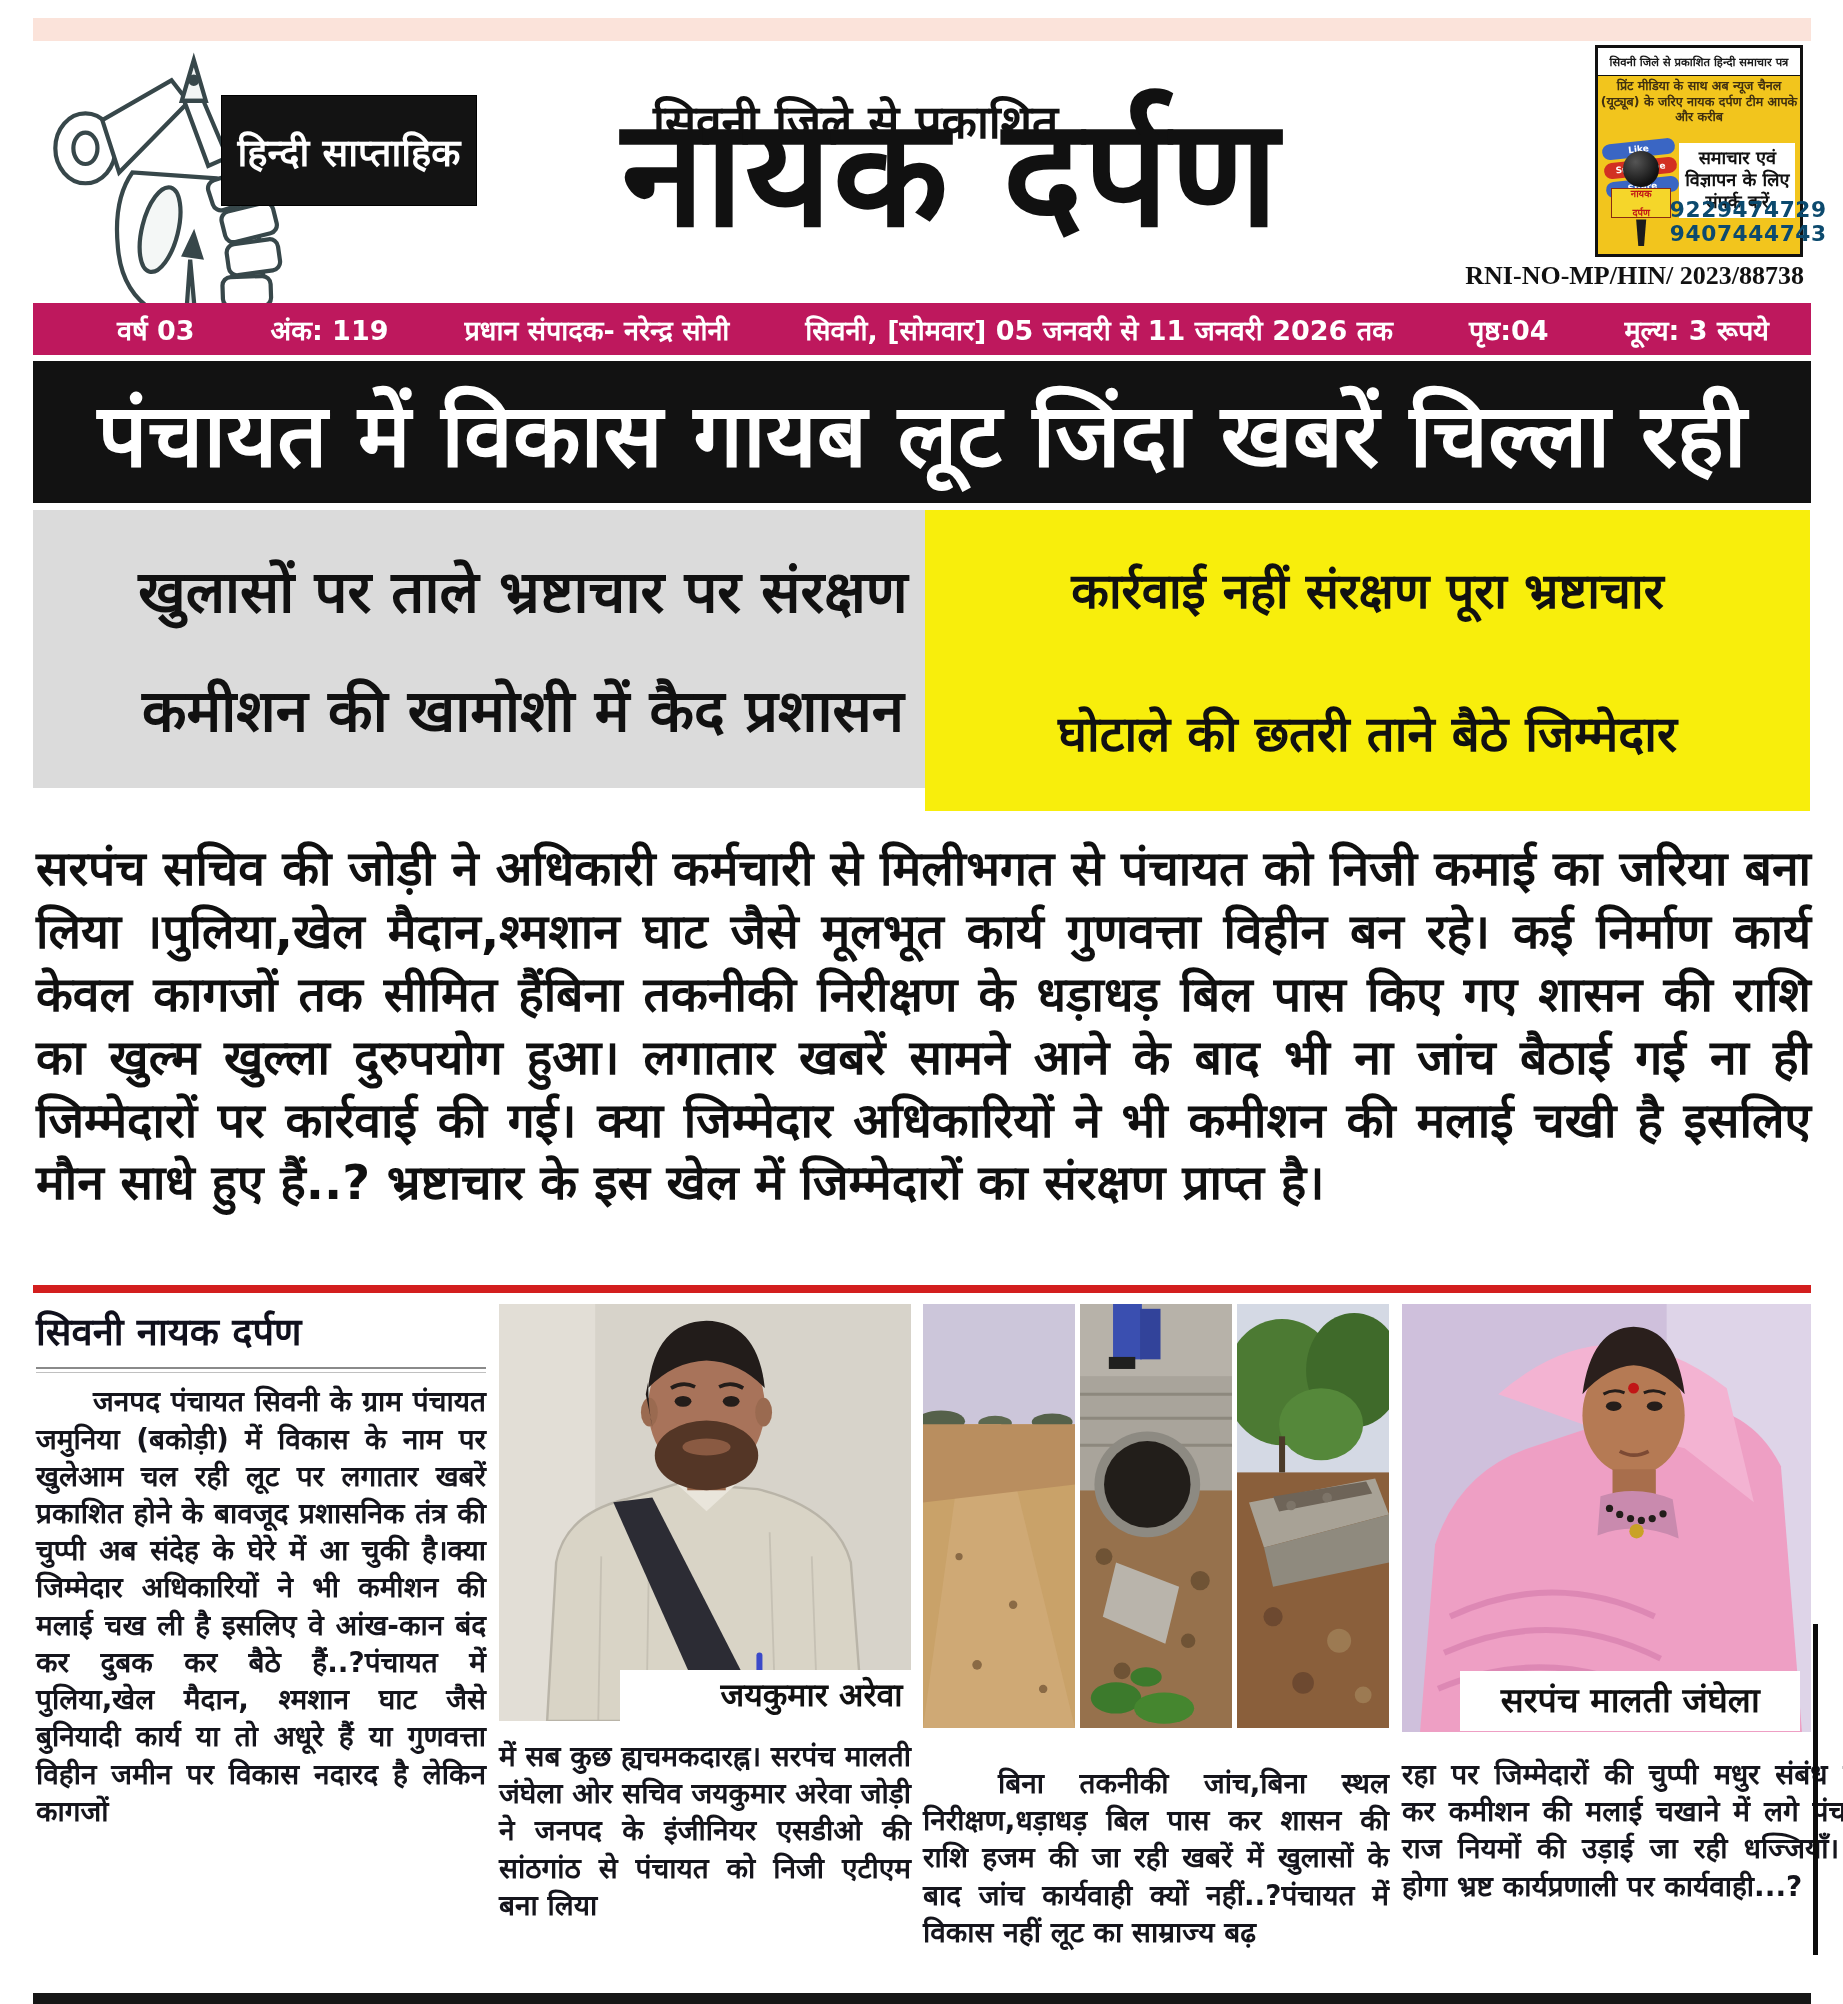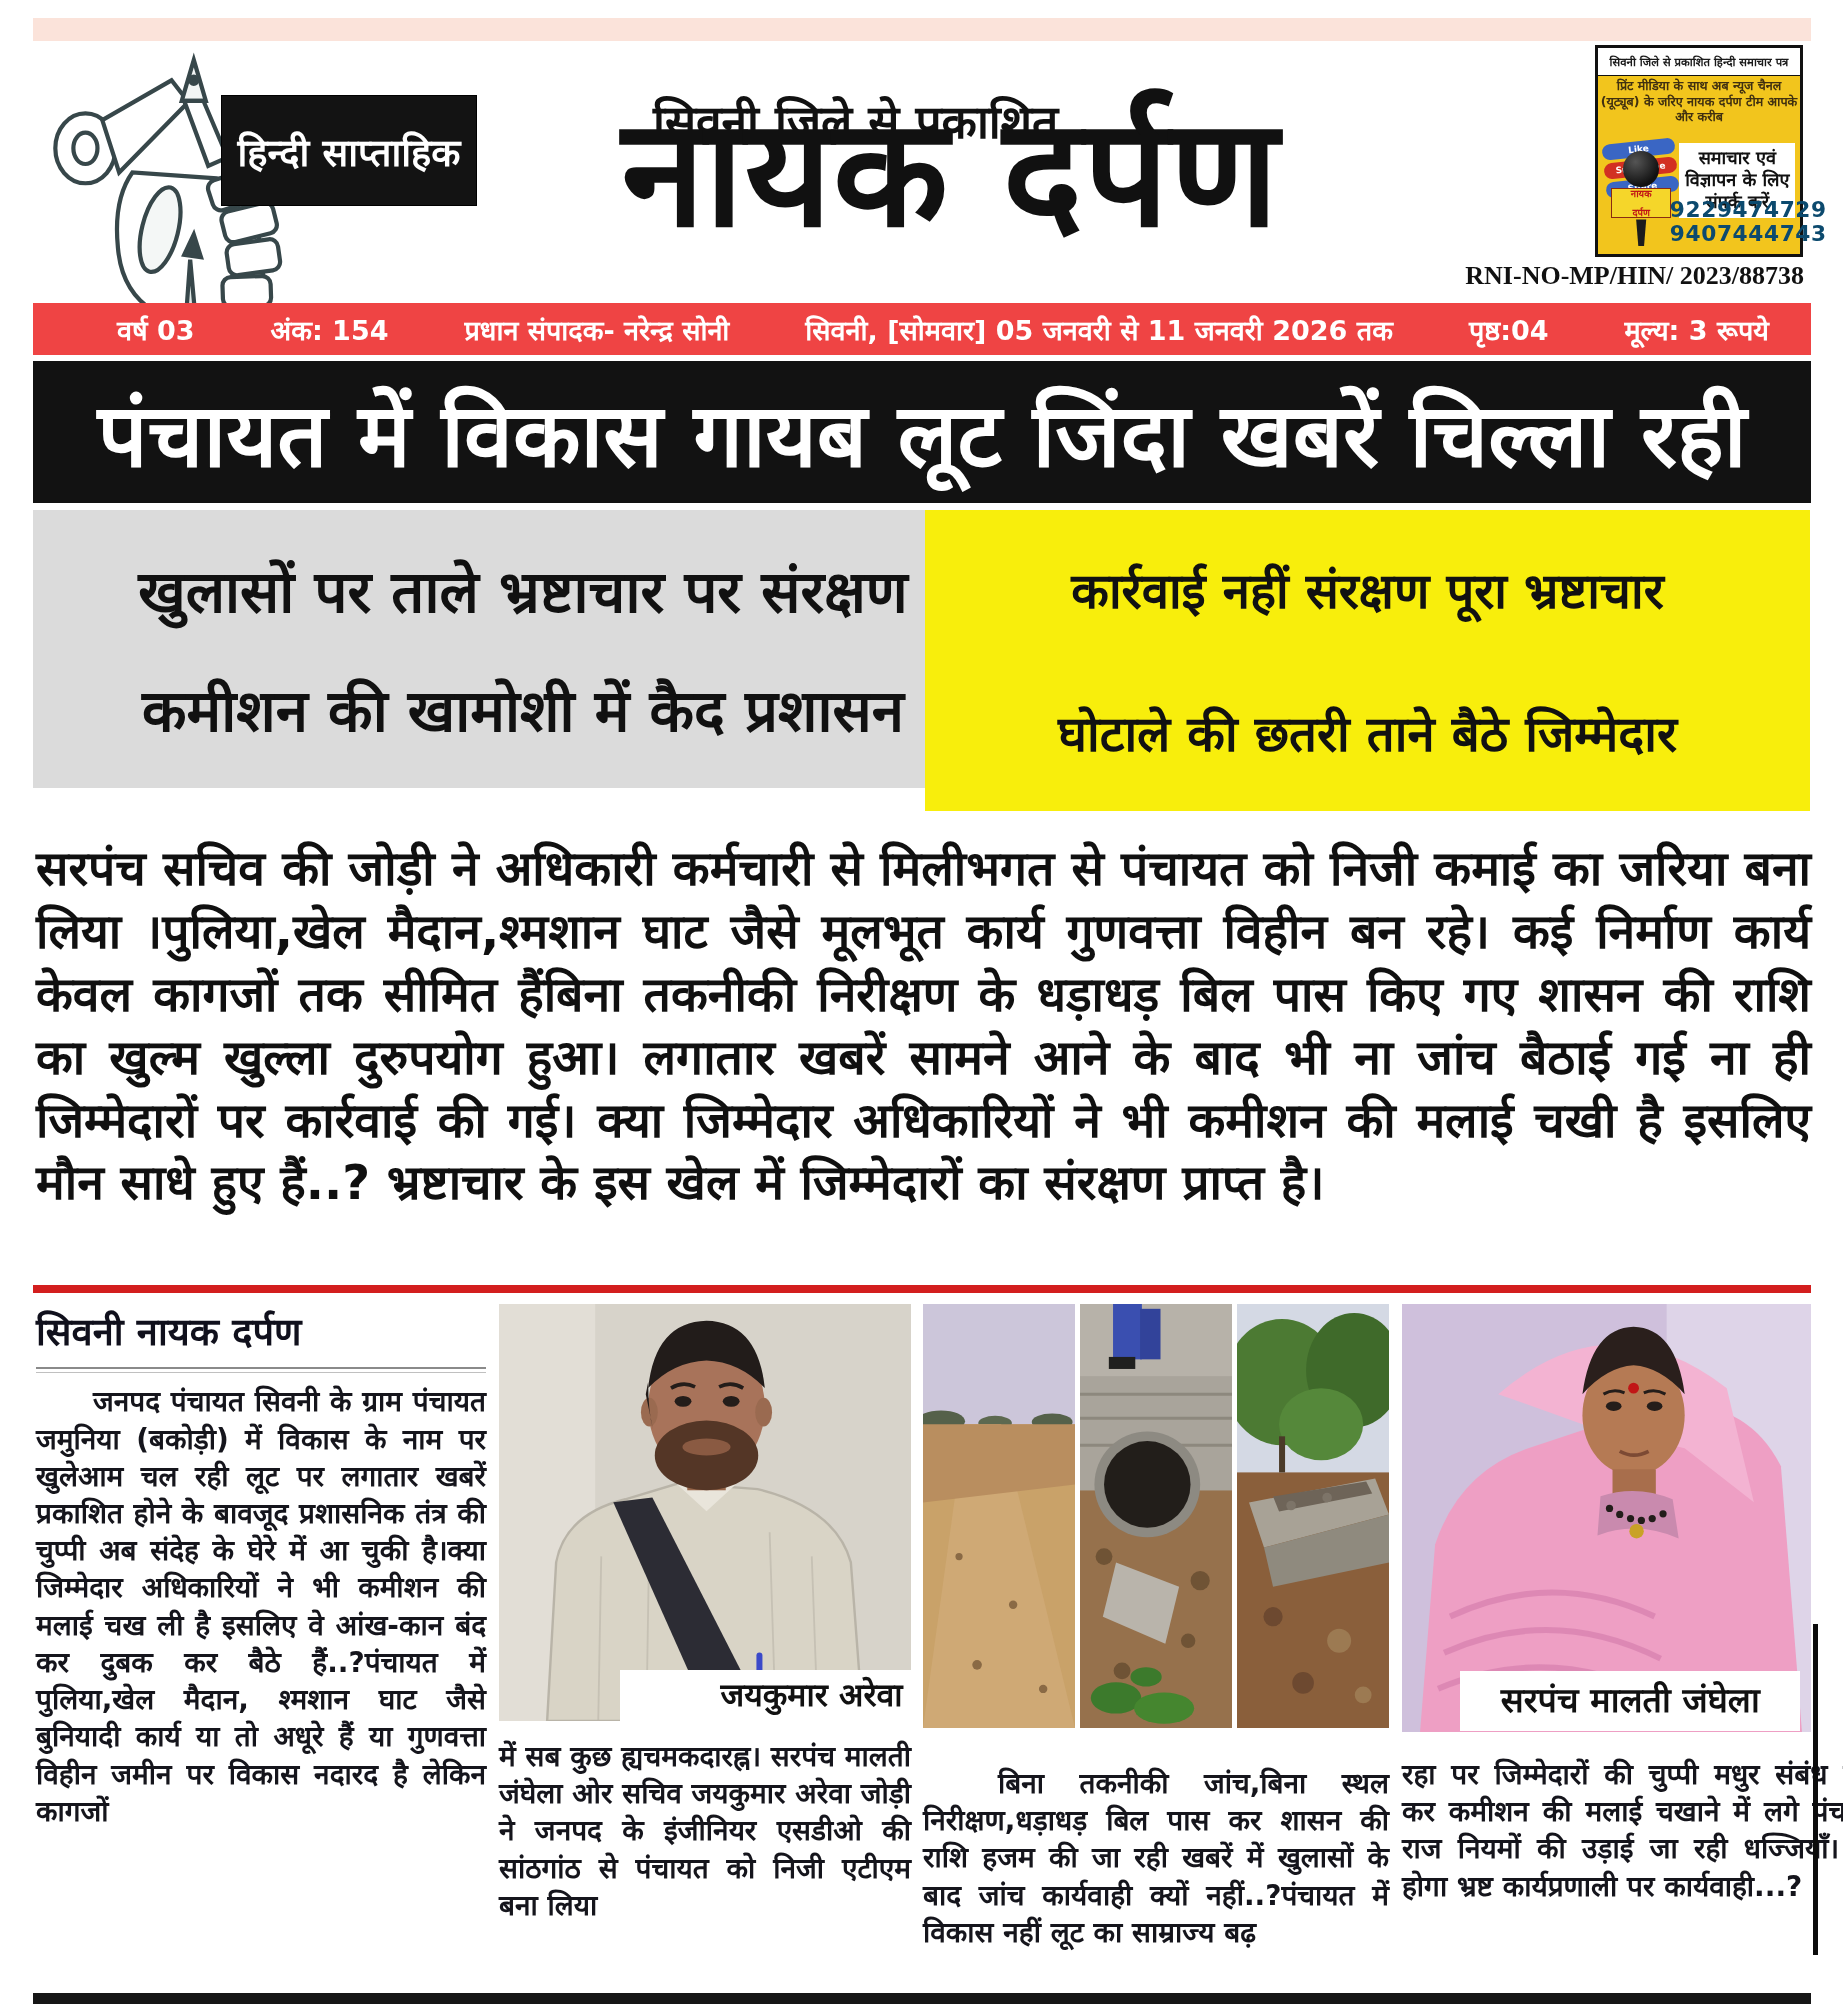--- a/index.html
+++ b/index.html
@@ -41,21 +41,21 @@
              display:flex;flex-direction:column;align-items:center;justify-content:space-between;line-height:1.0;}
   .mic-label span{font-size:9.6px;font-weight:bold;color:#c11616;}
   .mic-handle{width:14.4px;height:26.5px;background:#1c1c1c;margin:0 auto;
               clip-path:polygon(15% 0,85% 0,70% 100%,30% 100%);}
   .adbox-contact{position:absolute;right:4.8px;top:67px;width:111px;background:#ffffff;padding:4.8px 2.4px;
                  font-size:18px;font-weight:bold;text-align:center;line-height:1.22;color:#111;}
   .adbox-phones{position:absolute;right:1.2px;bottom:2.4px;width:129px;font-size:21.7px;font-weight:800;
                 text-align:center;line-height:1.1;color:#0c4a6e;letter-spacing:0.6px;}
 
   
-  .info-bar{left:33px;top:303px;width:1778px;height:52px;background:#ef4444;color:#fff;display:flex;
+  .info-bar{left:33px;top:303px;width:1778px;height:52px;background:#be185d;color:#fff;display:flex;
             align-items:center;justify-content:space-between;box-sizing:border-box;
             padding:0 42px 0 84px;font-size:27px;font-weight:bold;}
 
   
   .headline-bar{left:33px;top:361px;width:1778px;height:142px;background:#121212;display:flex;
                 align-items:center;justify-content:center;}
   .headline-bar div{color:#fff;font-size:88px;font-weight:bold;white-space:nowrap;}
 
   
   .subhead{display:flex;flex-direction:column;justify-content:space-evenly;text-align:center;font-weight:bold;}
@@ -150,21 +150,21 @@
       <div class="adbox-contact">समाचार एवं विज्ञापन के लिए संपर्क करें</div>
       <div class="adbox-phones">
         <div>9229474729</div>
         <div>9407444743</div>
       </div>
     </div>
   </div>
 
   <div class="abs info-bar">
     <span>वर्ष 03</span>
-    <span>अंक: 154</span>
+    <span>अंक: 119</span>
     <span>प्रधान संपादक- नरेन्द्र सोनी</span>
     <span>सिवनी, [सोमवार]  05 जनवरी से  11 जनवरी 2026 तक</span>
     <span>पृष्ठ:04</span>
     <span>मूल्य: 3 रूपये</span>
   </div>
 
   <div class="abs headline-bar">
     <div>पंचायत में विकास गायब लूट जिंदा खबरें चिल्ला रही</div>
   </div>
 

